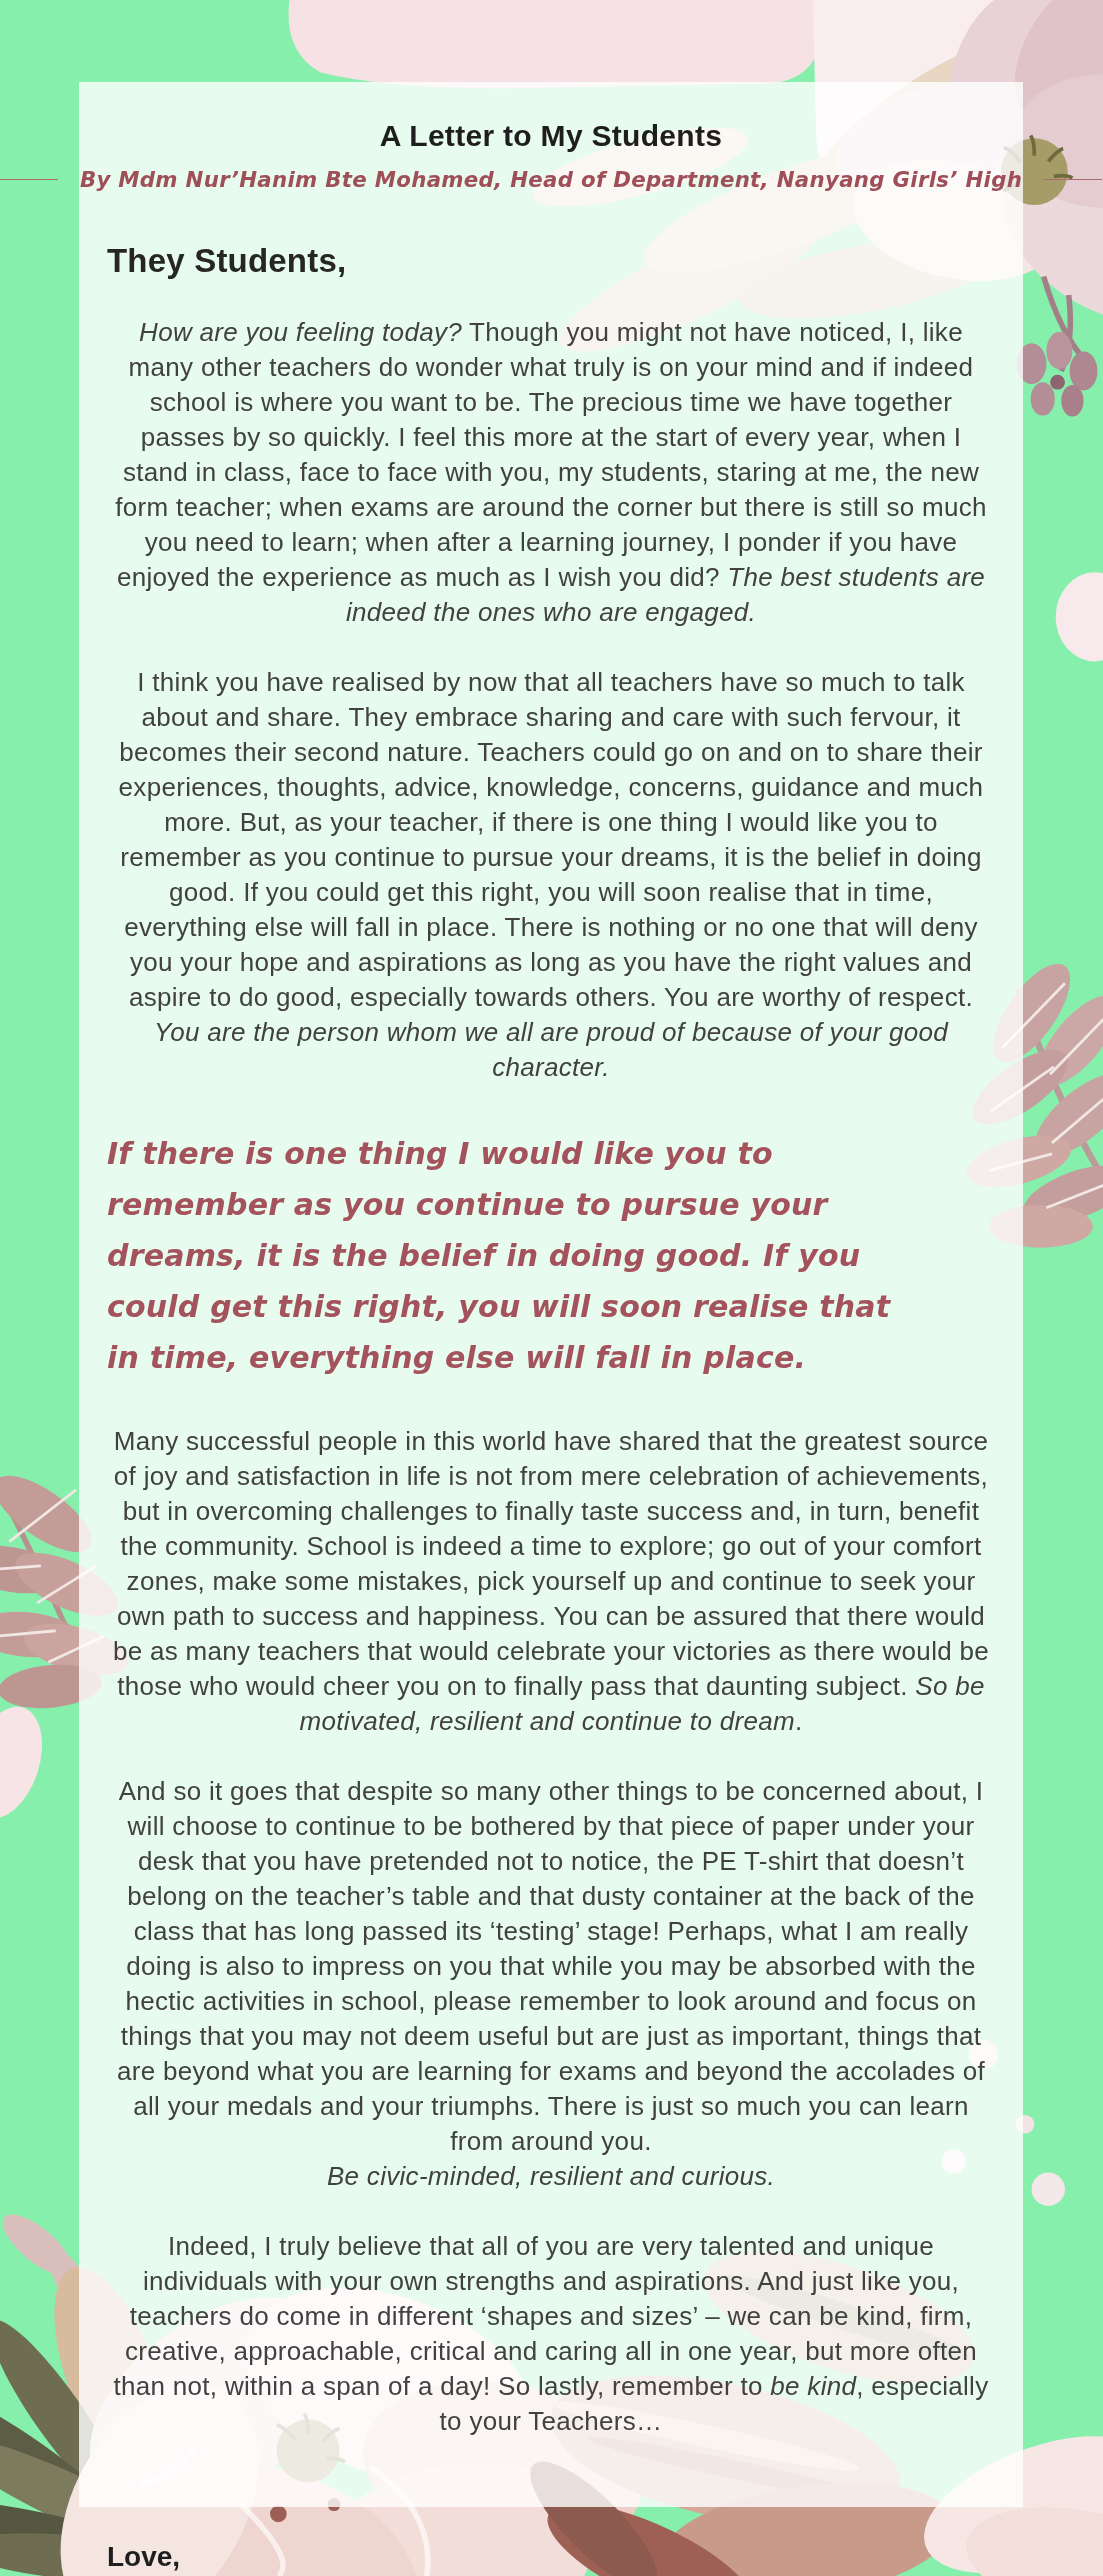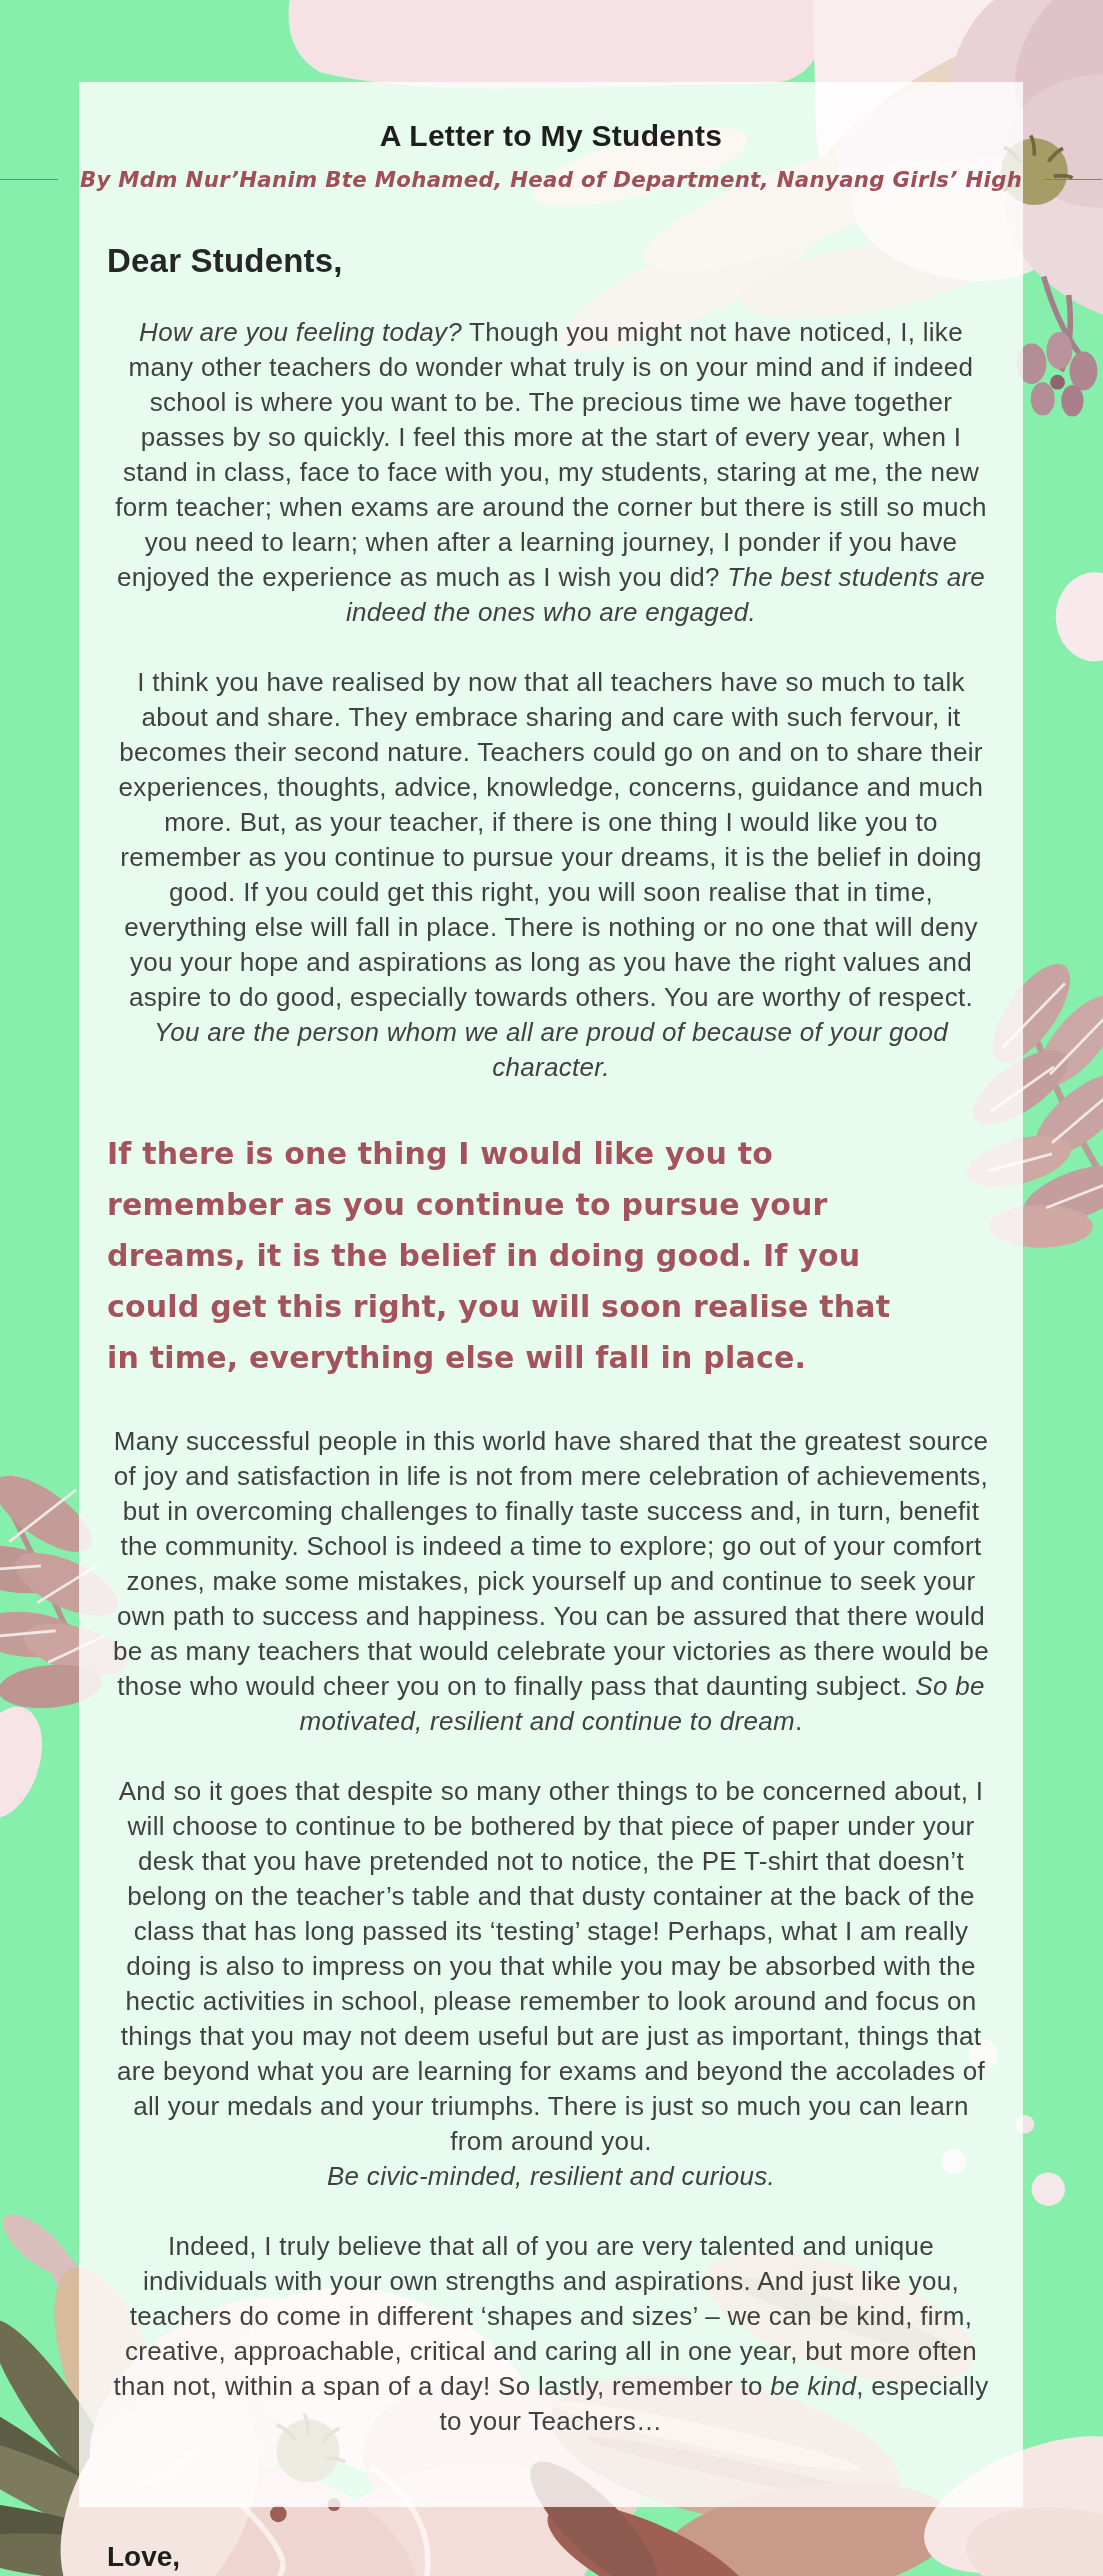--- a/index.html
+++ b/index.html
@@ -43,21 +43,21 @@
     margin:35px 0 0 0;
     font-size:26px;line-height:35px;letter-spacing:0.3px;
     white-space:pre-line;
     text-align:center;
   }
   .it{font-style:italic;}
   .pull-quote{
     margin:43px 0 41px 0;
     font-family:"DejaVu Sans", sans-serif;
     font-size:30px;line-height:51px;
-    font-weight:bold;
+    font-weight:bold;font-style:italic;
     color:#a4525c;letter-spacing:0.2px;
     white-space:pre-line;
   }
   .signature{
     margin-top:59px;
     font-size:28px;line-height:39px;font-weight:bold;color:#1e1e1e;
     white-space:pre-line;
   }
 </style>
 </head>
@@ -209,21 +209,21 @@
   <div class="content">
 
     <div class="title">A Letter to My Students</div>
 
     <div class="byline-row">
       <div class="dash"></div>
       <div class="byline">By Mdm Nur’Hanim Bte Mohamed, Head of Department, Nanyang Girls’ High</div>
       <div class="dash"></div>
     </div>
 
-    <div class="salutation">Dear Students,</div>
+    <div class="salutation">They Students,</div>
 
     <p class="body"><span class="it">How are you feeling today?</span><span> Though you might not have noticed, I, like many other teachers do wonder what truly is on your mind and if indeed school is where you want to be. The precious time we have together passes by so quickly. I feel this more at the start of every year, when I stand in class, face to face with you, my students, staring at me, the new form teacher; when exams are around the corner but there is still so much you need to learn; when after a learning journey, I ponder if you have enjoyed the experience as much as I wish you did? </span><span class="it">The best students are indeed the ones who are engaged.</span></p>
     <p class="body"><span>I think you have realised by now that all teachers have so much to talk about and share. They embrace sharing and care with such fervour, it becomes their second nature. Teachers could go on and on to share their experiences, thoughts, advice, knowledge, concerns, guidance and much more. But, as your teacher, if there is one thing I would like you to remember as you continue to pursue your dreams, it is the belief in doing good. If you could get this right, you will soon realise that in time, everything else will fall in place. There is nothing or no one that will deny you your hope and aspirations as long as you have the right values and aspire to do good, especially towards others. You are worthy of respect. </span><span class="it">You are the person whom we all are proud of because of your good character.</span></p>
 
     <div class="pull-quote">If there is one thing I would like you to
 remember as you continue to pursue your
 dreams, it is the belief in doing good. If you
 could get this right, you will soon realise that
 in time, everything else will fall in place.</div>
 

